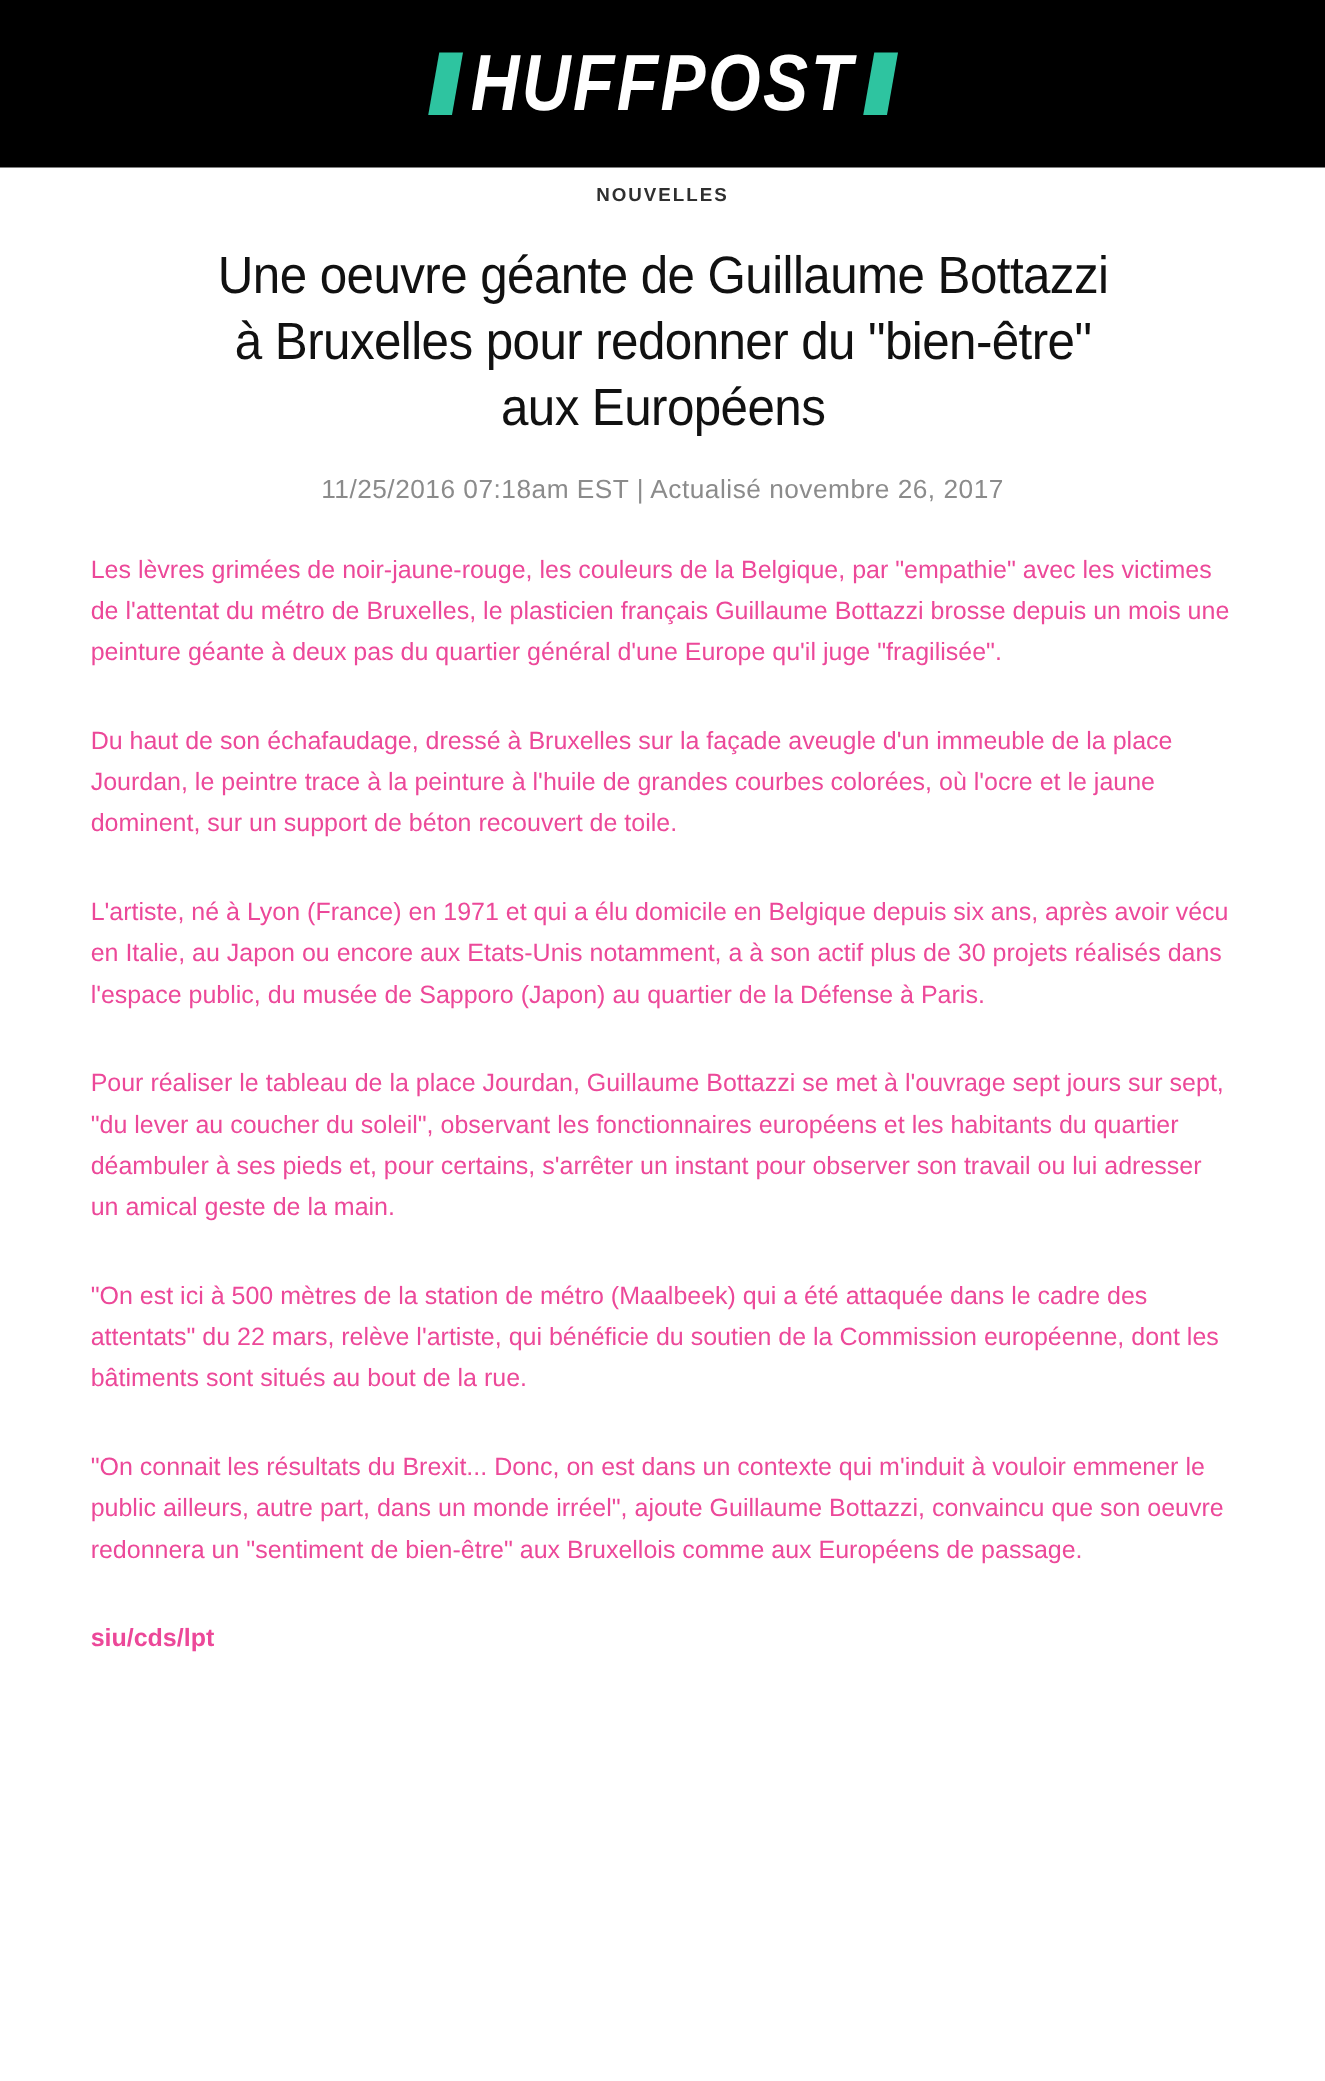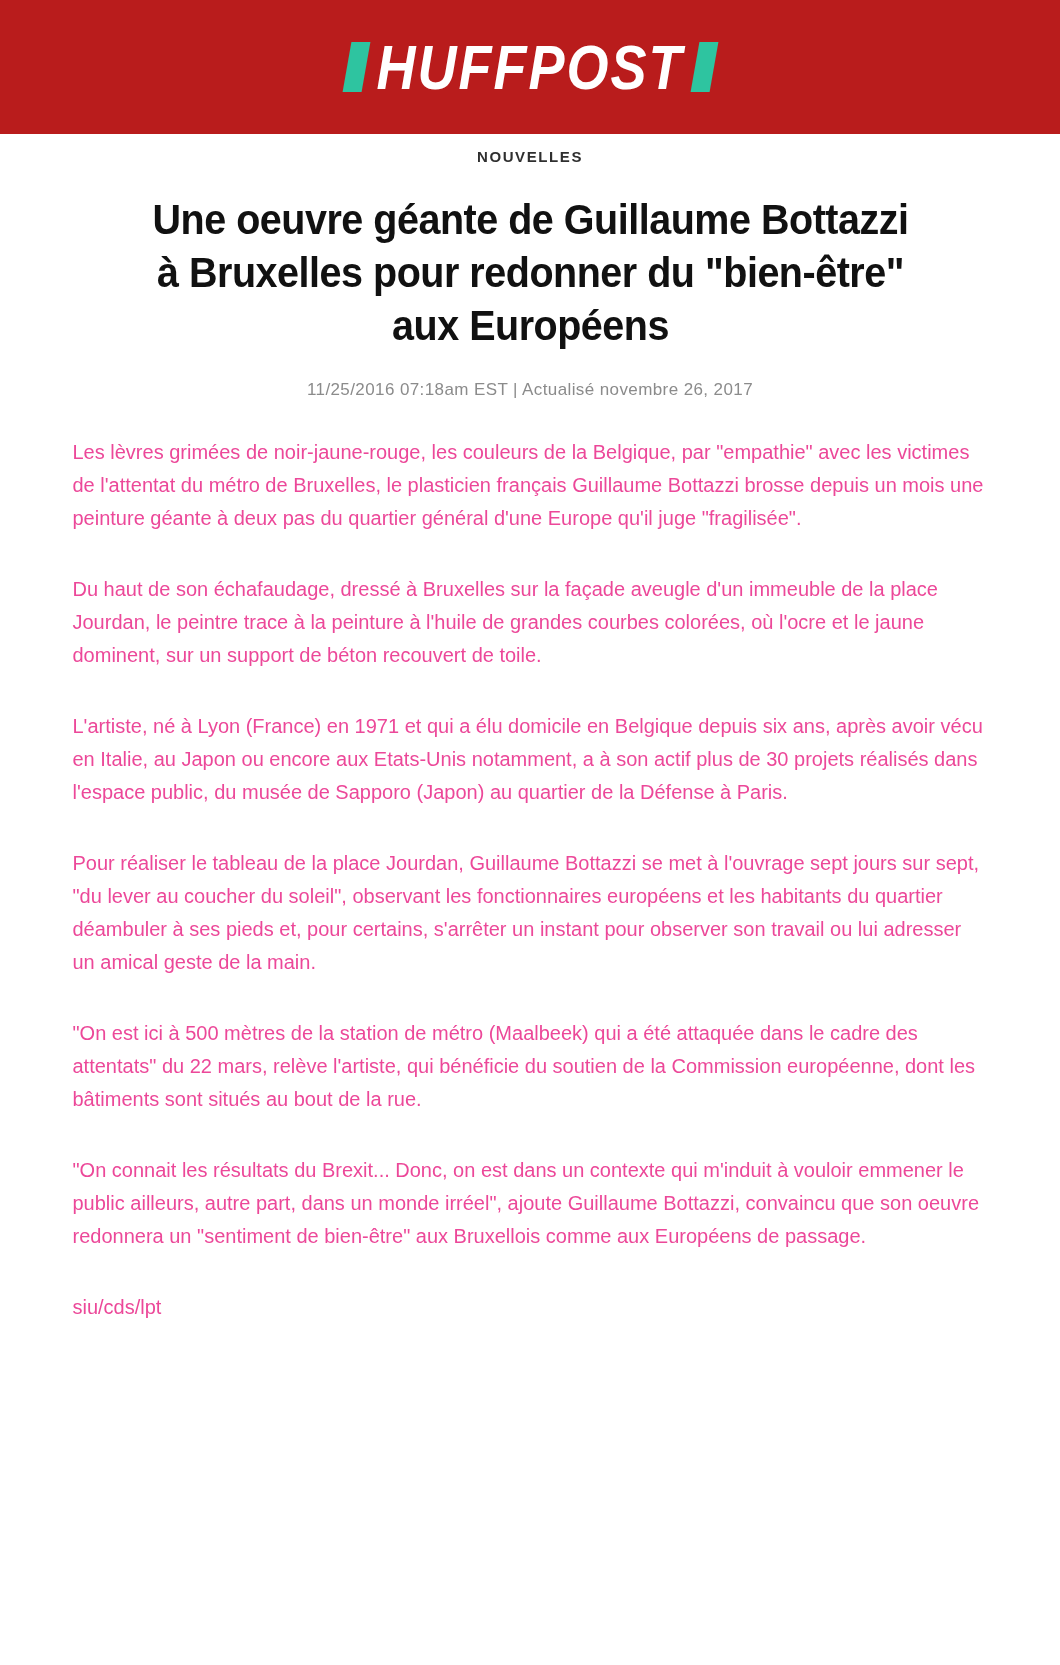--- a/index.html
+++ b/index.html
@@ -10,21 +10,21 @@
     font-family: "Liberation Sans", sans-serif;
   }
   body {
     width: 1060px;
     min-height: 1665px;
     margin: 0 auto;
   }
 
   
   .site-header {
-    background: #b91c1c;
+    background: #000000;
     height: 134px;
     display: flex;
     align-items: center;
     justify-content: center;
   }
   .logo {
     display: flex;
     align-items: center;
     cursor: pointer;
   }
@@ -63,21 +63,21 @@
     letter-spacing: 1.6px;
     color: #2f2f2f;
     text-decoration: none;
     cursor: pointer;
   }
 
   h1.article-title {
     margin: 28px 0 0 0;
     text-align: center;
     color: #111111;
-    font-weight: bold;
+    font-weight: normal;
   }
   .title-line {
     display: block;
     white-space: nowrap;
     font-size: 42px;
     line-height: 53px;
     letter-spacing: -0.5px;
     transform: scaleX(0.94);
     transform-origin: 50% 50%;
   }
@@ -88,37 +88,38 @@
     font-size: 17px;
     font-weight: bold;
     letter-spacing: 1px;
     color: #333333;
     cursor: pointer;
   }
 
   .timestamp {
     margin-top: 28px;
     text-align: center;
-    font-size: 17px;
+    font-size: 21px;
     letter-spacing: 0.4px;
     color: #8b8b8b;
   }
 
   .article-body {
     margin-top: 36px;
     padding-bottom: 60px;
   }
   .article-body p {
     margin: 0 0 38px 0;
     font-size: 20px;
     line-height: 33px;
     color: #ec4899;
   }
   .article-body p.signature {
     margin-bottom: 12px;
+    font-weight: bold;
   }
 </style>
 </head>
 <body>
 
 <header class="site-header">
   <div class="logo">
     <span class="logo-bar left"></span>
     <span class="logo-text">HUFFPOST</span>
     <span class="logo-bar right"></span>

